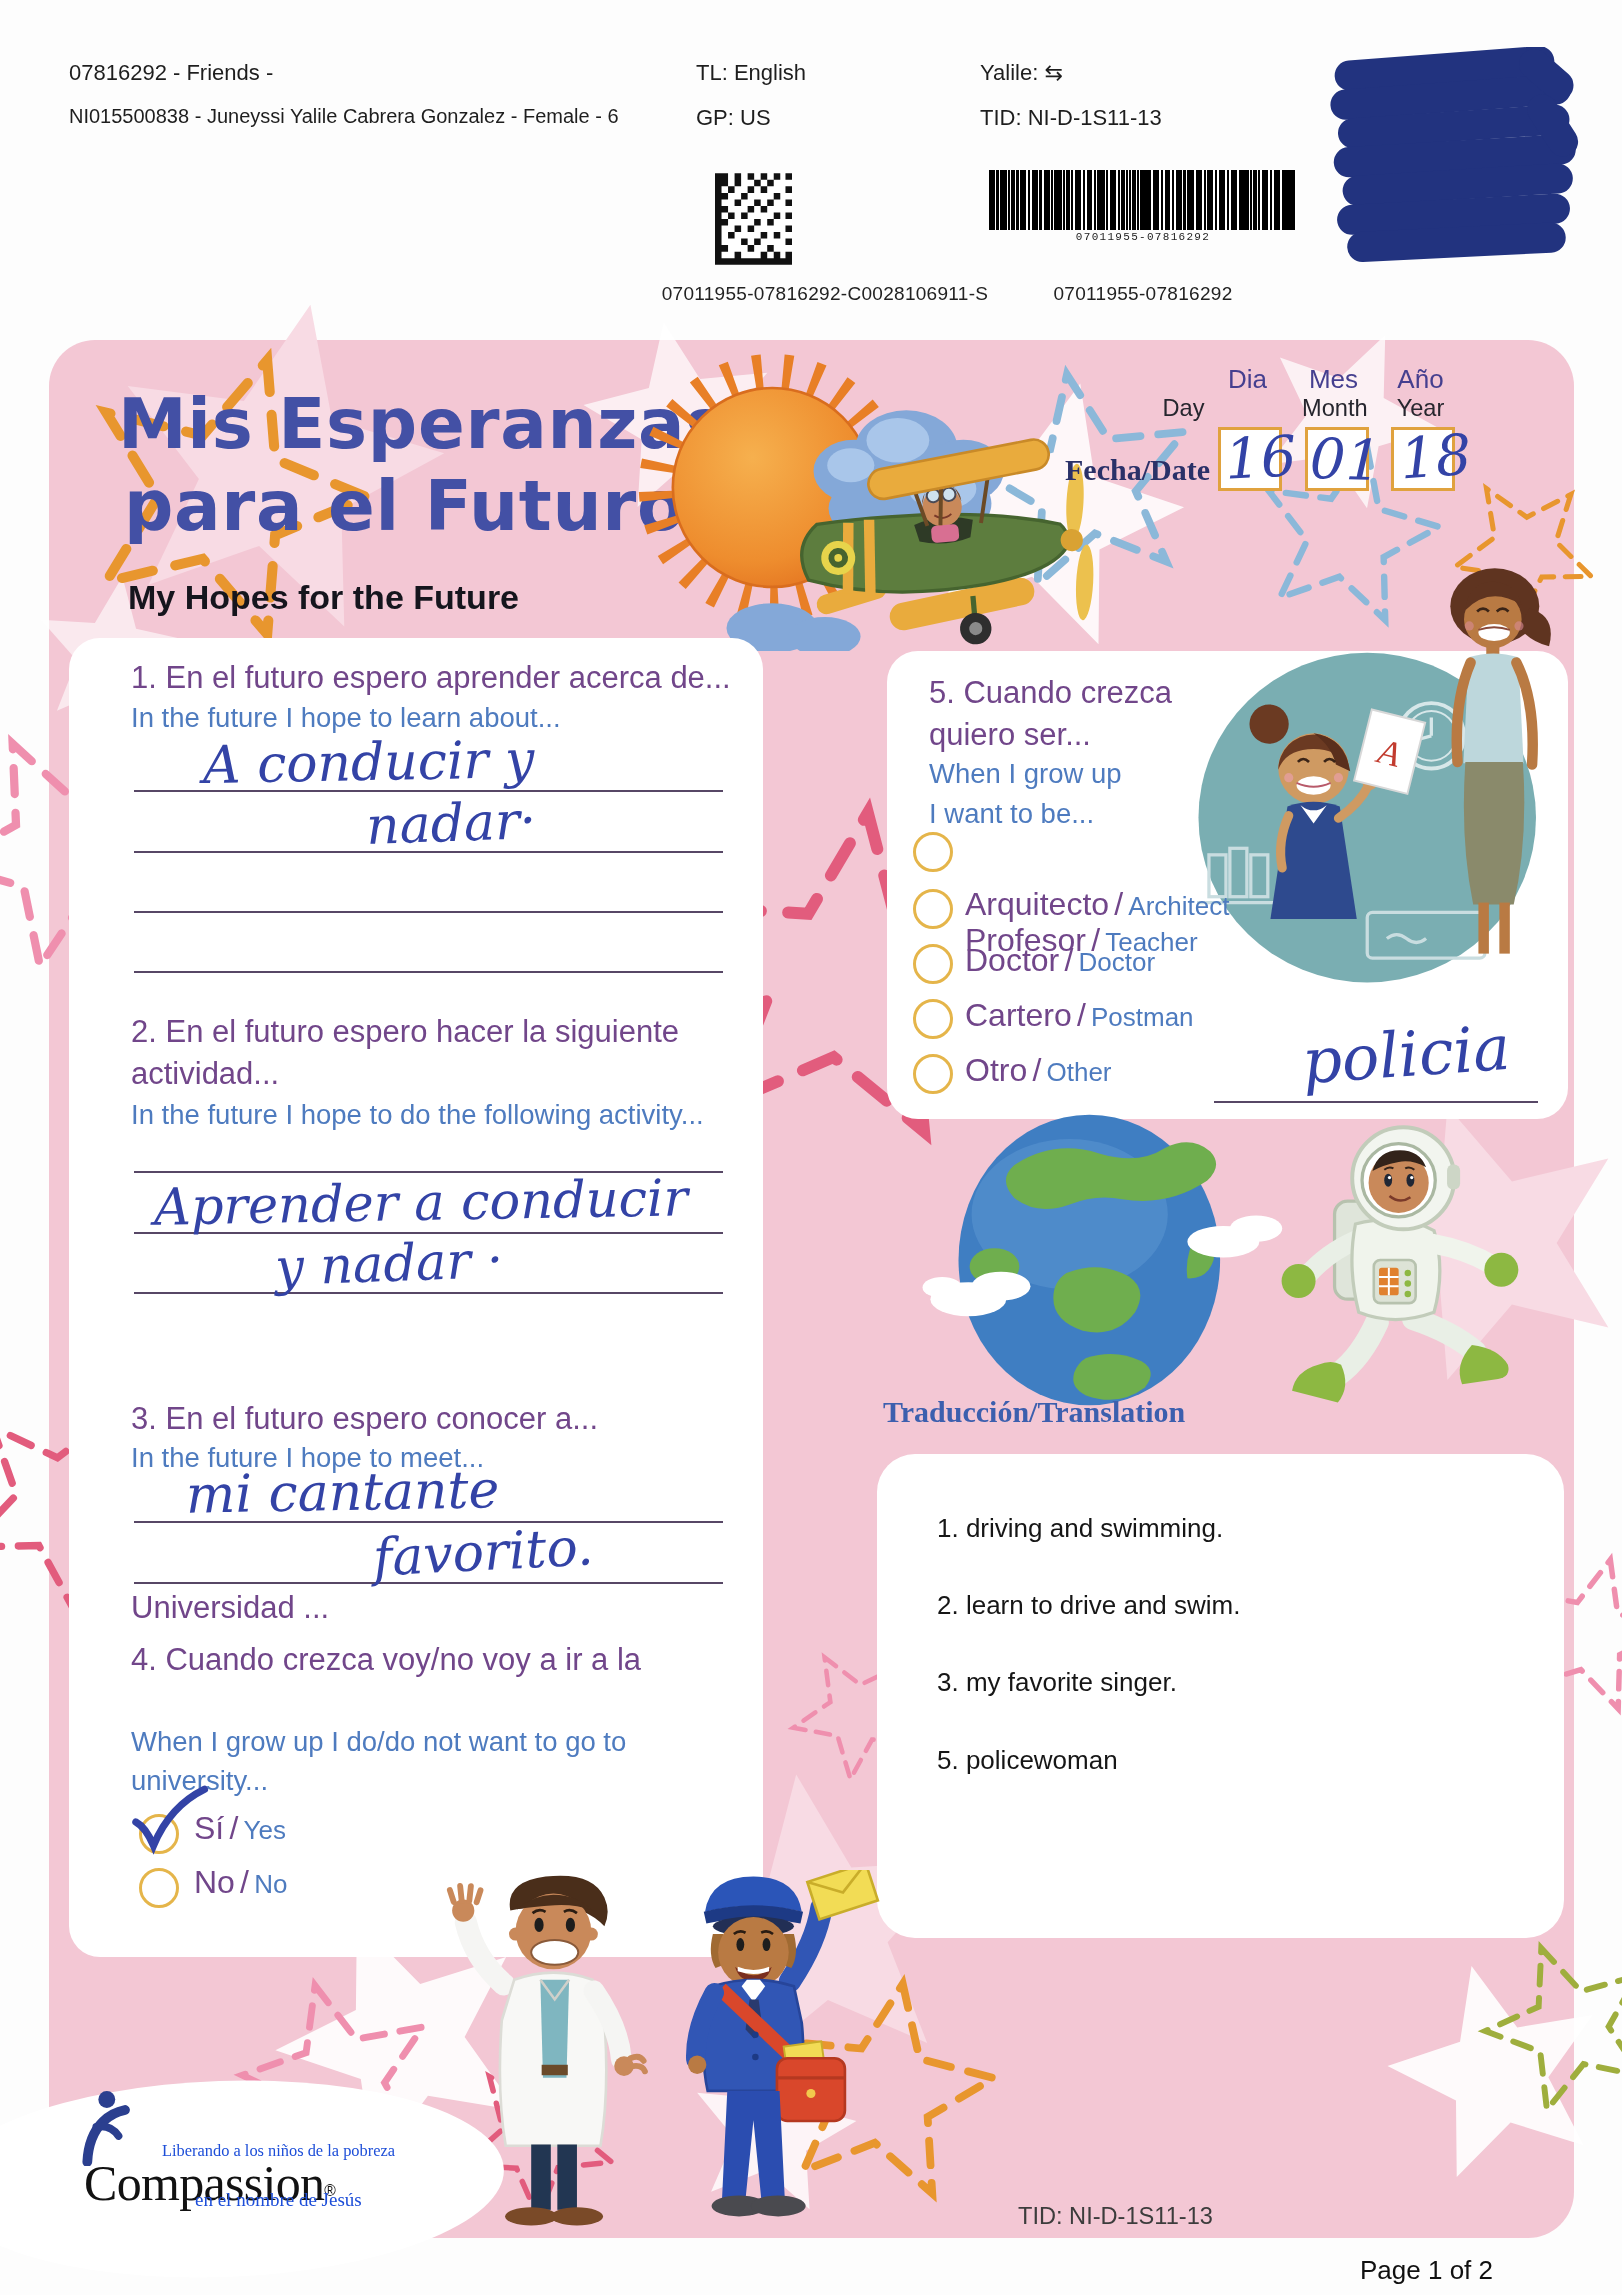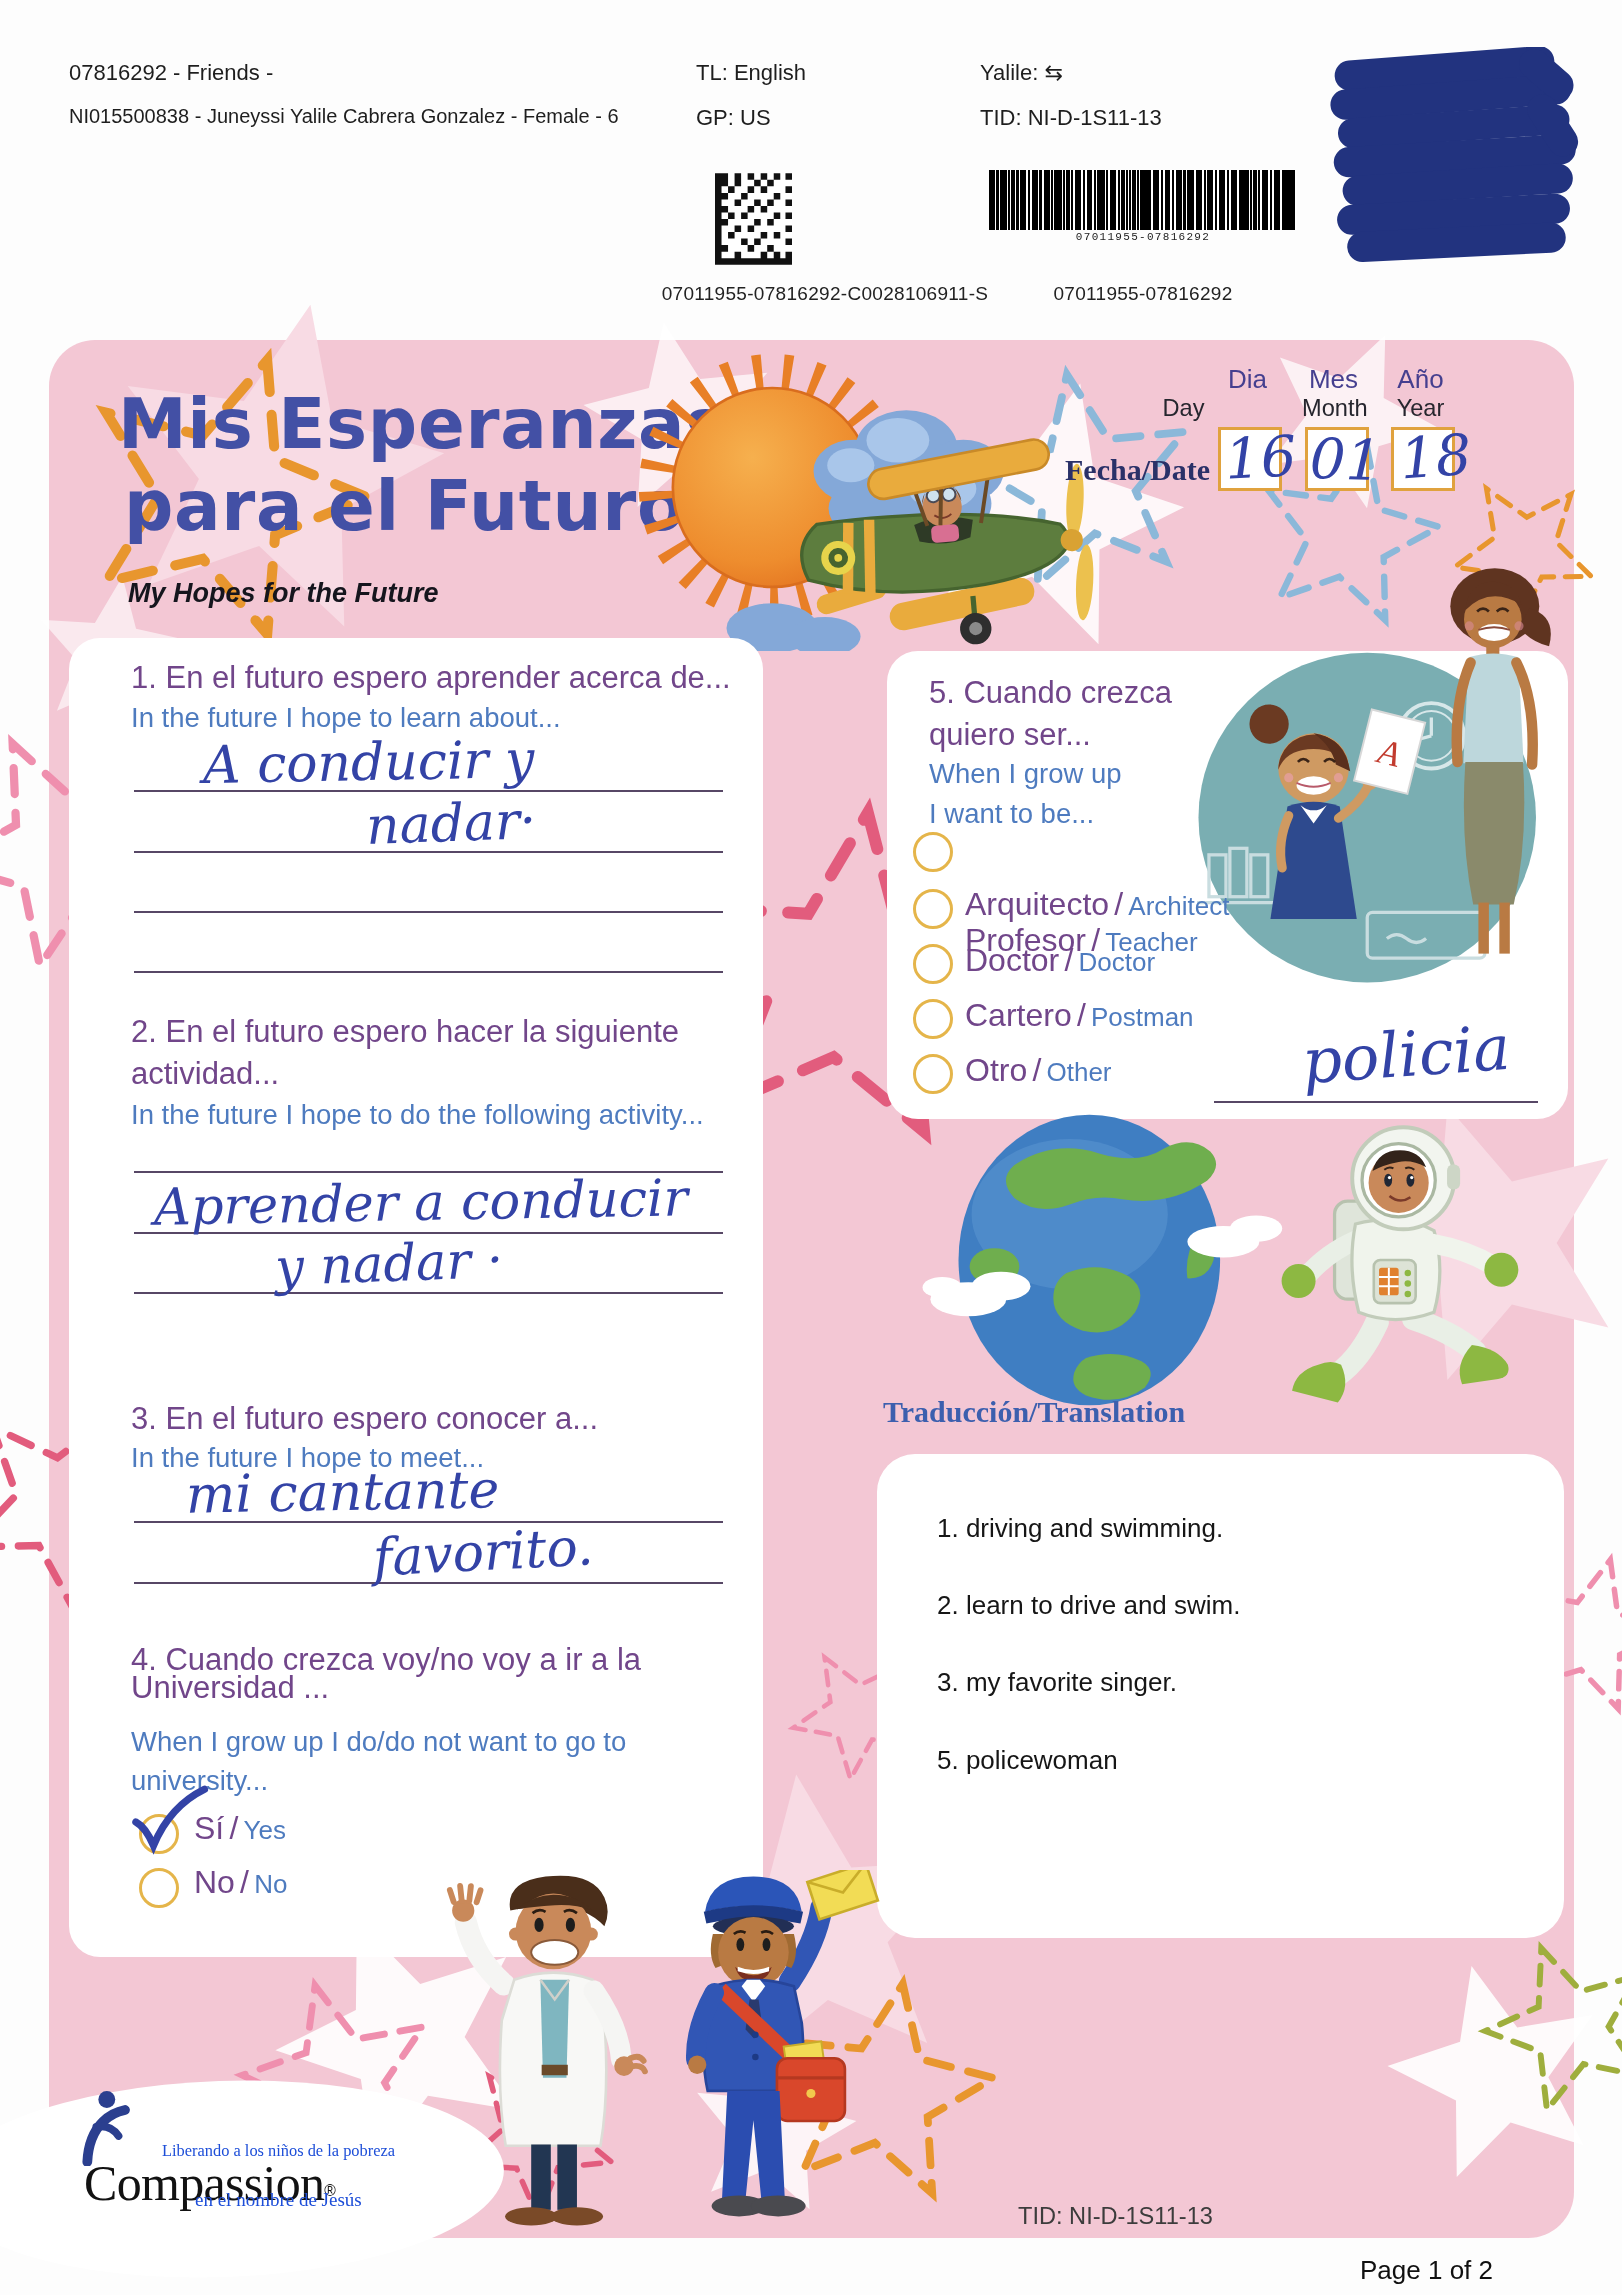--- a/index.html
+++ b/index.html
@@ -17,21 +17,21 @@
       repeating-linear-gradient(90deg,#000 0 3.9px,rgba(0,0,0,0) 3.9px 11px);}
   .bc-num{display:block;text-align:center;font-family:"Liberation Mono",monospace;
       font-size:11px;letter-spacing:1.3px;color:#222;margin-top:1.3px;}
   .code-caption{font-size:19px;letter-spacing:0.3px;color:#222;text-align:center;}
   
   .form-bg{left:49px;top:340px;width:1525px;height:1898px;border-radius:46px;
       background:#f3c7d4;}
   .panel{background:#ffffff;border-radius:31px;}
   .title-es{font-family:"DejaVu Sans",sans-serif;font-weight:700;font-size:69px;
       line-height:1.08;color:#4350a5;letter-spacing:0.7px;}
-  .title-en{font-style:italic;font-weight:700;font-size:27px;color:#15151d;text-align:right;}
+  .title-en{font-weight:700;font-size:34px;color:#15151d;text-align:right;}
   .q-es{font-size:31px;line-height:1.3;color:#71468a;white-space:nowrap;}
   .q-en{font-size:27.5px;line-height:1.3;color:#4e7bbf;white-space:nowrap;}
   .wline{height:0;border-top:2px solid #574766;}
   .hw{font-family:"DejaVu Serif",serif;font-style:italic;color:#3343a6;white-space:nowrap;}
   .date-es{font-size:26px;color:#453f8f;text-align:center;}
   .date-en{font-size:23.6px;color:#26262e;text-align:center;}
   .date-label{font-family:"Liberation Serif",serif;font-weight:700;font-size:30px;color:#2a3168;}
   .date-box{width:58px;height:58px;background:#fff;border:3.3px solid #e0a23e;}
   .opt-circle{width:34px;height:34px;border-radius:50%;border:3.3px solid #e5b54a;background:#fff;}
   .opt-es{font-size:32px;color:#71468a;}
@@ -226,21 +226,21 @@
   <div class="abs hw" style="left:275px;top:1234px;font-size:51px;transform:rotate(-2deg);">y nadar ·</div>
 
   <div class="abs q-es" style="left:131px;top:1399px;">3. En el futuro espero conocer a...</div>
   <div class="abs q-en" style="left:131px;top:1440px;">In the future I hope to meet...</div>
   <div class="abs wline" style="left:134px;top:1521px;width:589px;"></div>
   <div class="abs wline" style="left:134px;top:1582px;width:589px;"></div>
   <div class="abs hw" style="left:186px;top:1462px;font-size:52px;transform:rotate(-1deg);">mi cantante</div>
   <div class="abs hw" style="left:373px;top:1522px;font-size:52px;transform:rotate(-3deg);">favorito.</div>
 
   <div class="abs q-es" style="left:131px;top:1640px;">4. Cuando crezca voy/no voy a ir a la</div>
-  <div class="abs q-es" style="left:131px;top:1668px;">Universidad ...</div>
+  <div class="abs q-es" style="left:131px;top:1588px;">Universidad ...</div>
   <div class="abs q-en" style="left:131px;top:1724px;">When I grow up I do/do not want to go to</div>
   <div class="abs q-en" style="left:131px;top:1763px;">university...</div>
   <div class="abs opt-circle" style="left:139px;top:1814px;"></div>
   <div class="abs" style="left:194px;top:1810px;">
     <span class="opt-es">Sí</span><span class="opt-sep">/</span><span class="opt-en">Yes</span>
   </div>
   <svg class="abs" style="left:128px;top:1784px;" width="85" height="72" viewBox="0 0 130 110">
     <path d="M12,58 q15,8 27,36 q25,-60 78,-86" fill="none" stroke="#3343a6" stroke-width="11" stroke-linecap="round"></path>
   </svg>
   <div class="abs opt-circle" style="left:139px;top:1868px;"></div>

